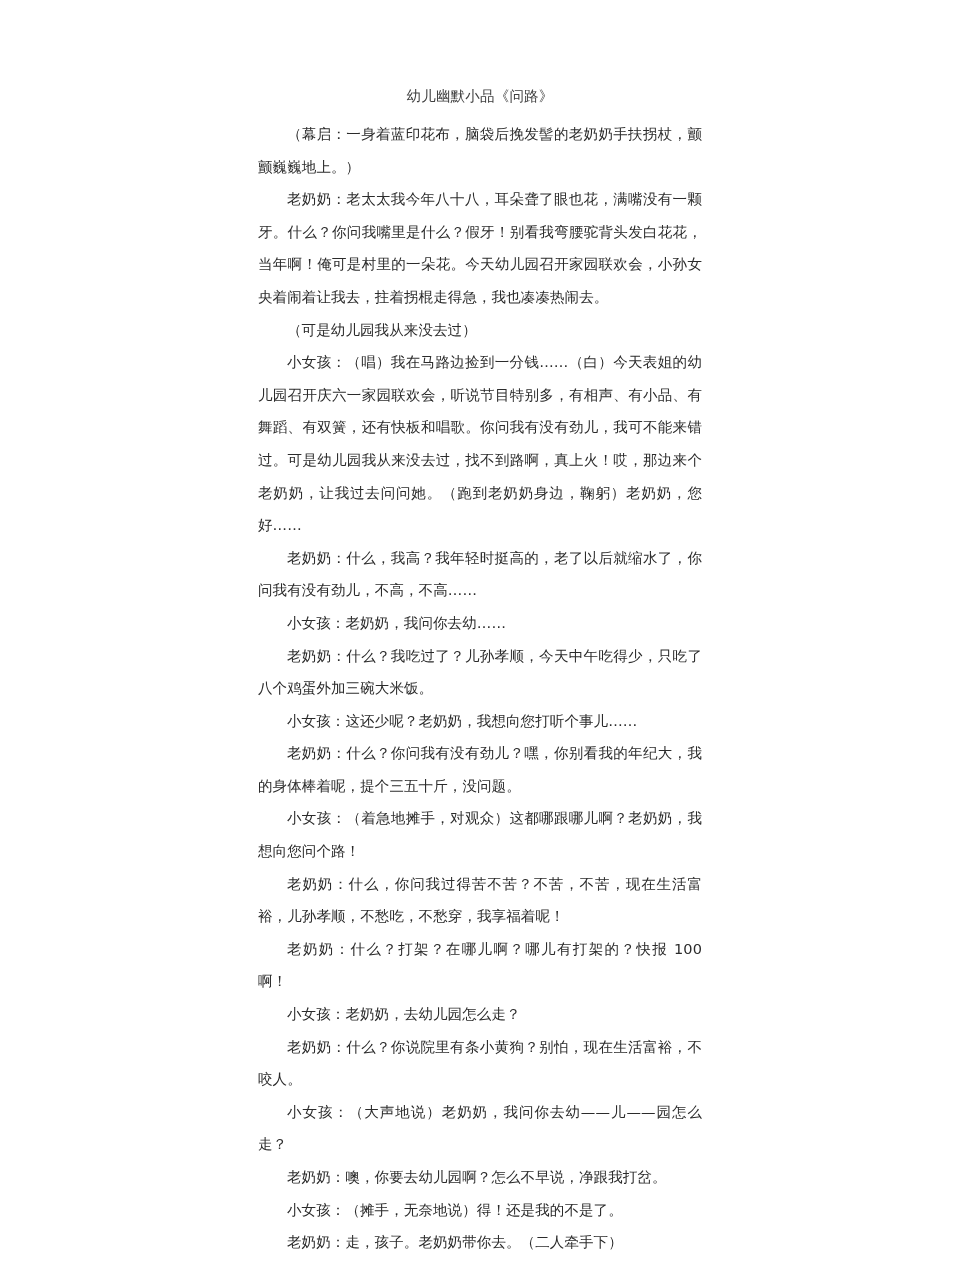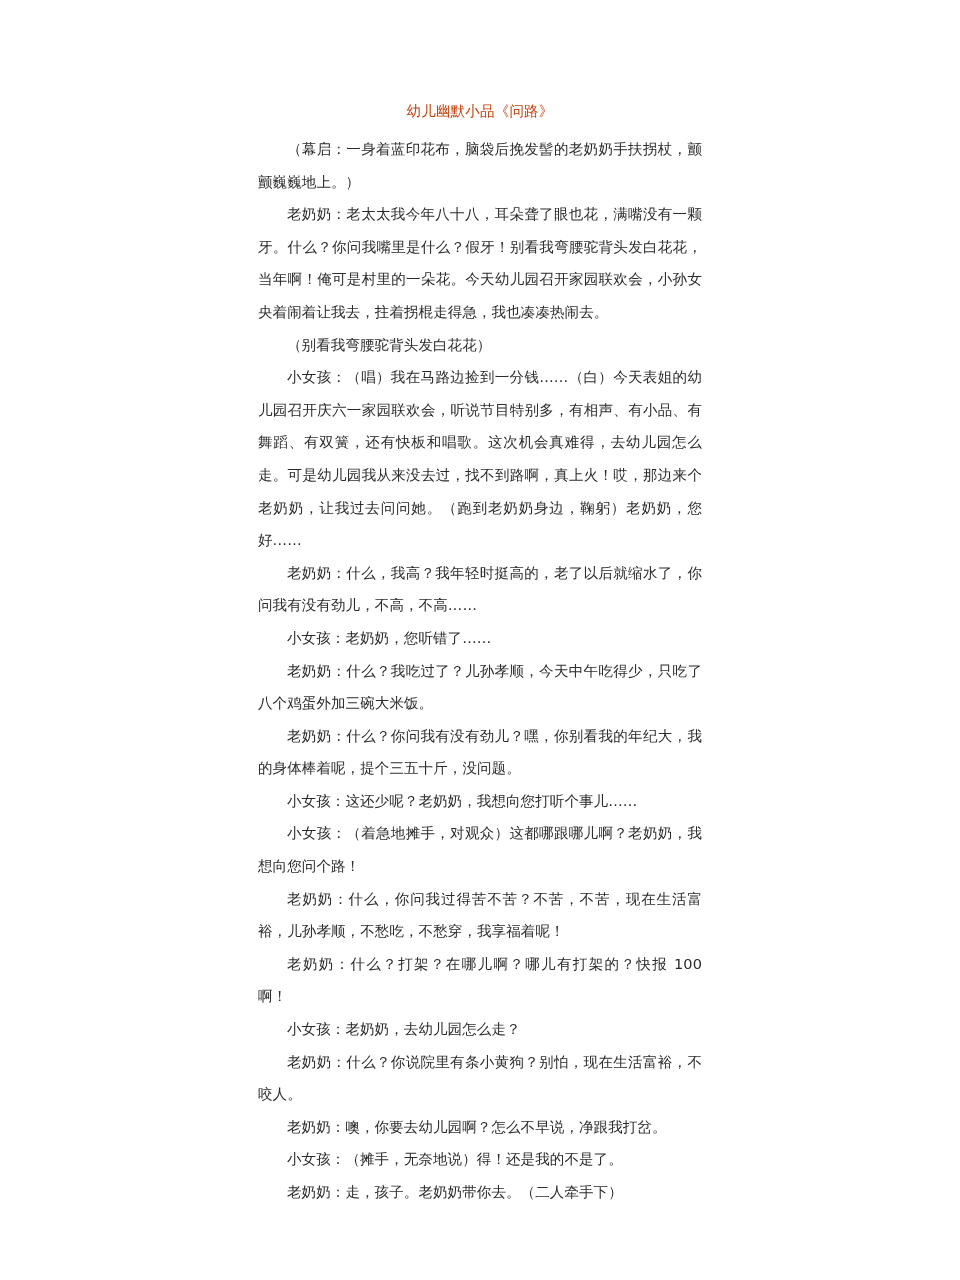--- a/index.html
+++ b/index.html
@@ -19,49 +19,50 @@
       position: absolute;
       left: 258px;
       top: 86px;
       width: 444px;
     }
     .title {
       text-align: center;
       font-size: 14.5px;
       line-height: 20px;
       height: 20px;
-      margin: 15px 0 12px 0;
+      margin: 0 0 12px 0;
       letter-spacing: 0.2px;
-      color: #c2410c;
+      color: #404040;
     }
     .para {
       font-size: 14.5px;
       line-height: 32.6px;
       text-indent: 29px;
       text-align: justify;
       margin: 0;
       letter-spacing: 0.1px;
       color: #2b2b2b;
     }
   </style>
 </head>
 <body>
 
 <div class="page">
   <div class="title">幼儿幽默小品《问路》</div>
   <p class="para">（幕启：一身着蓝印花布，脑袋后挽发髻的老奶奶手扶拐杖，颤颤巍巍地上。）</p>
   <p class="para">老奶奶：老太太我今年八十八，耳朵聋了眼也花，满嘴没有一颗牙。什么？你问我嘴里是什么？假牙！别看我弯腰驼背头发白花花，当年啊！俺可是村里的一朵花。今天幼儿园召开家园联欢会，小孙女央着闹着让我去，拄着拐棍走得急，我也凑凑热闹去。</p>
-  <p class="para">（别看我弯腰驼背头发白花花）</p>
-  <p class="para">小女孩：（唱）我在马路边捡到一分钱……（白）今天表姐的幼儿园召开庆六一家园联欢会，听说节目特别多，有相声、有小品、有舞蹈、有双簧，还有快板和唱歌。这次机会真难得，去幼儿园怎么走。可是幼儿园我从来没去过，找不到路啊，真上火！哎，那边来个老奶奶，让我过去问问她。（跑到老奶奶身边，鞠躬）老奶奶，您好……</p>
+  <p class="para">（可是幼儿园我从来没去过）</p>
+  <p class="para">小女孩：（唱）我在马路边捡到一分钱……（白）今天表姐的幼儿园召开庆六一家园联欢会，听说节目特别多，有相声、有小品、有舞蹈、有双簧，还有快板和唱歌。你问我有没有劲儿，我可不能来错过。可是幼儿园我从来没去过，找不到路啊，真上火！哎，那边来个老奶奶，让我过去问问她。（跑到老奶奶身边，鞠躬）老奶奶，您好……</p>
   <p class="para">老奶奶：什么，我高？我年轻时挺高的，老了以后就缩水了，你问我有没有劲儿，不高，不高……</p>
-  <p class="para">小女孩：老奶奶，您听错了……</p>
+  <p class="para">小女孩：老奶奶，我问你去幼……</p>
   <p class="para">老奶奶：什么？我吃过了？儿孙孝顺，今天中午吃得少，只吃了八个鸡蛋外加三碗大米饭。</p>
+  <p class="para">小女孩：这还少呢？老奶奶，我想向您打听个事儿……</p>
   <p class="para">老奶奶：什么？你问我有没有劲儿？嘿，你别看我的年纪大，我的身体棒着呢，提个三五十斤，没问题。</p>
-  <p class="para">小女孩：这还少呢？老奶奶，我想向您打听个事儿……</p>
   <p class="para">小女孩：（着急地摊手，对观众）这都哪跟哪儿啊？老奶奶，我想向您问个路！</p>
   <p class="para">老奶奶：什么，你问我过得苦不苦？不苦，不苦，现在生活富裕，儿孙孝顺，不愁吃，不愁穿，我享福着呢！</p>
   <p class="para">老奶奶：什么？打架？在哪儿啊？哪儿有打架的？快报 100 啊！</p>
   <p class="para">小女孩：老奶奶，去幼儿园怎么走？</p>
   <p class="para">老奶奶：什么？你说院里有条小黄狗？别怕，现在生活富裕，不咬人。</p>
+  <p class="para">小女孩：（大声地说）老奶奶，我问你去幼——儿——园怎么走？</p>
   <p class="para">老奶奶：噢，你要去幼儿园啊？怎么不早说，净跟我打岔。</p>
   <p class="para">小女孩：（摊手，无奈地说）得！还是我的不是了。</p>
   <p class="para">老奶奶：走，孩子。老奶奶带你去。（二人牵手下）</p>
 </div>
 
 </body></html>

